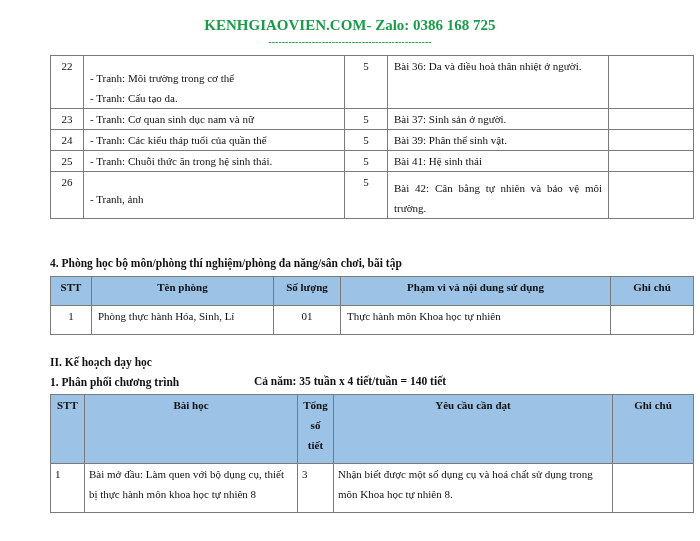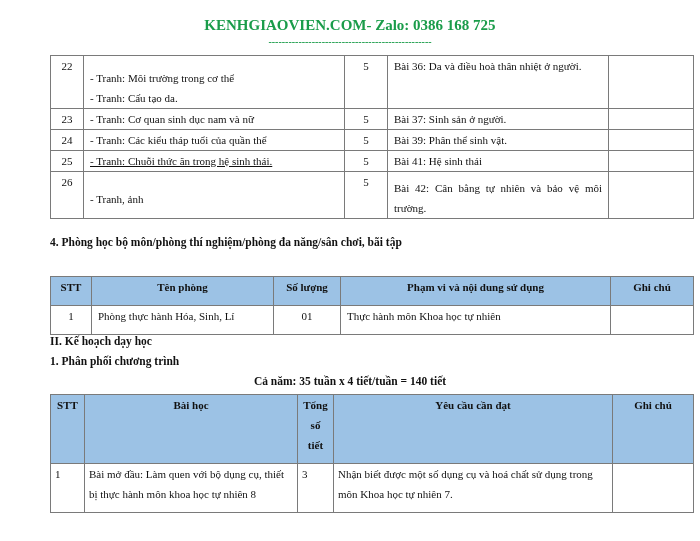--- a/index.html
+++ b/index.html
@@ -7,21 +7,21 @@
          font-family:"Liberation Serif", "DejaVu Serif", serif; color:#111; font-size:11px; }
   .hdr-title { position:absolute; top:17px; left:0; width:700px; text-align:center;
                color:#1a9c4a; font-weight:bold; font-size:15px; }
   .hdr-dash { position:absolute; top:37px; left:0; width:700px; text-align:center;
               color:#1a9c4a; font-weight:bold; font-size:10px; letter-spacing:0px; line-height:10px; }
   table { position:absolute; border-collapse:collapse; table-layout:fixed; }
   td, th { border:1px solid #7a7a7a; vertical-align:top; padding:3px 6px; line-height:20px; font-size:11px; }
   th { background:#9cc2e5; font-weight:bold; text-align:center; }
   .c { text-align:center; }
   .just { text-align:justify; }
-  .sec { position:absolute; font-weight:bold; font-size:11.5px; }
+  .sec { position:absolute; font-weight:bold; font-size:11.5px;margin-top:21px; }
   .center-line { position:absolute; left:0; width:700px; text-align:center; font-weight:bold; font-size:11.5px; }
 </style>
 </head>
 <body>
 
 <div class="hdr-title">KENHGIAOVIEN.COM- Zalo: 0386 168 725</div>
 <div class="hdr-dash">-------------------------------------------------</div>
 
 <table style="left:50px; top:55px; width:643px;">
   <colgroup>
@@ -51,21 +51,21 @@
   </tr>
   <tr style="height:20px;">
     <td class="c" style="padding-top:0;padding-bottom:0;">24</td>
     <td style="padding-top:0;padding-bottom:0;">- Tranh: Các kiểu tháp tuổi của quần thể</td>
     <td class="c" style="padding-top:0;padding-bottom:0;">5</td>
     <td style="padding-top:0;padding-bottom:0;">Bài 39: Phân thể sinh vật.</td>
     <td style="padding-top:0;padding-bottom:0;"></td>
   </tr>
   <tr style="height:20px;">
     <td class="c" style="padding-top:0;padding-bottom:0;">25</td>
-    <td style="padding-top:0;padding-bottom:0;text-decoration:underline;">- Tranh: Chuỗi thức ăn trong hệ sinh thái.</td>
+    <td style="padding-top:0;padding-bottom:0;">- Tranh: Chuỗi thức ăn trong hệ sinh thái.</td>
     <td class="c" style="padding-top:0;padding-bottom:0;">5</td>
     <td style="padding-top:0;padding-bottom:0;">Bài 41: Hệ sinh thái</td>
     <td style="padding-top:0;padding-bottom:0;"></td>
   </tr>
   <tr style="height:40px;">
     <td class="c" style="padding-top:0;padding-bottom:0;">26</td>
     <td style="vertical-align:middle;padding-top:8px;padding-bottom:0;">- Tranh, ảnh</td>
     <td class="c" style="padding-top:0;padding-bottom:0;">5</td>
     <td class="just" style="padding-top:6px;padding-bottom:0;">Bài 42: Cân bằng tự nhiên và bảo vệ môi trường.</td>
     <td style="padding-top:0;padding-bottom:0;"></td>
@@ -122,17 +122,17 @@
       <div>số</div>
       <div>tiết</div>
     </th>
     <th style="padding-top:0;">Yêu cầu cần đạt</th>
     <th style="padding-top:0;">Ghi chú</th>
   </tr>
   <tr style="height:49px;">
     <td style="padding:0 4px;">1</td>
     <td style="padding:0 4px;">Bài mở đầu: Làm quen với bộ dụng cụ, thiết bị thực hành môn khoa học tự nhiên 8</td>
     <td style="padding:0 4px;">3</td>
-    <td style="padding:0 4px;">Nhận biết được một số dụng cụ và hoá chất sử dụng trong môn Khoa học tự nhiên 7.</td>
+    <td style="padding:0 4px;">Nhận biết được một số dụng cụ và hoá chất sử dụng trong môn Khoa học tự nhiên 8.</td>
     <td></td>
   </tr>
 </tbody>
   </table>
 
 </body></html>

